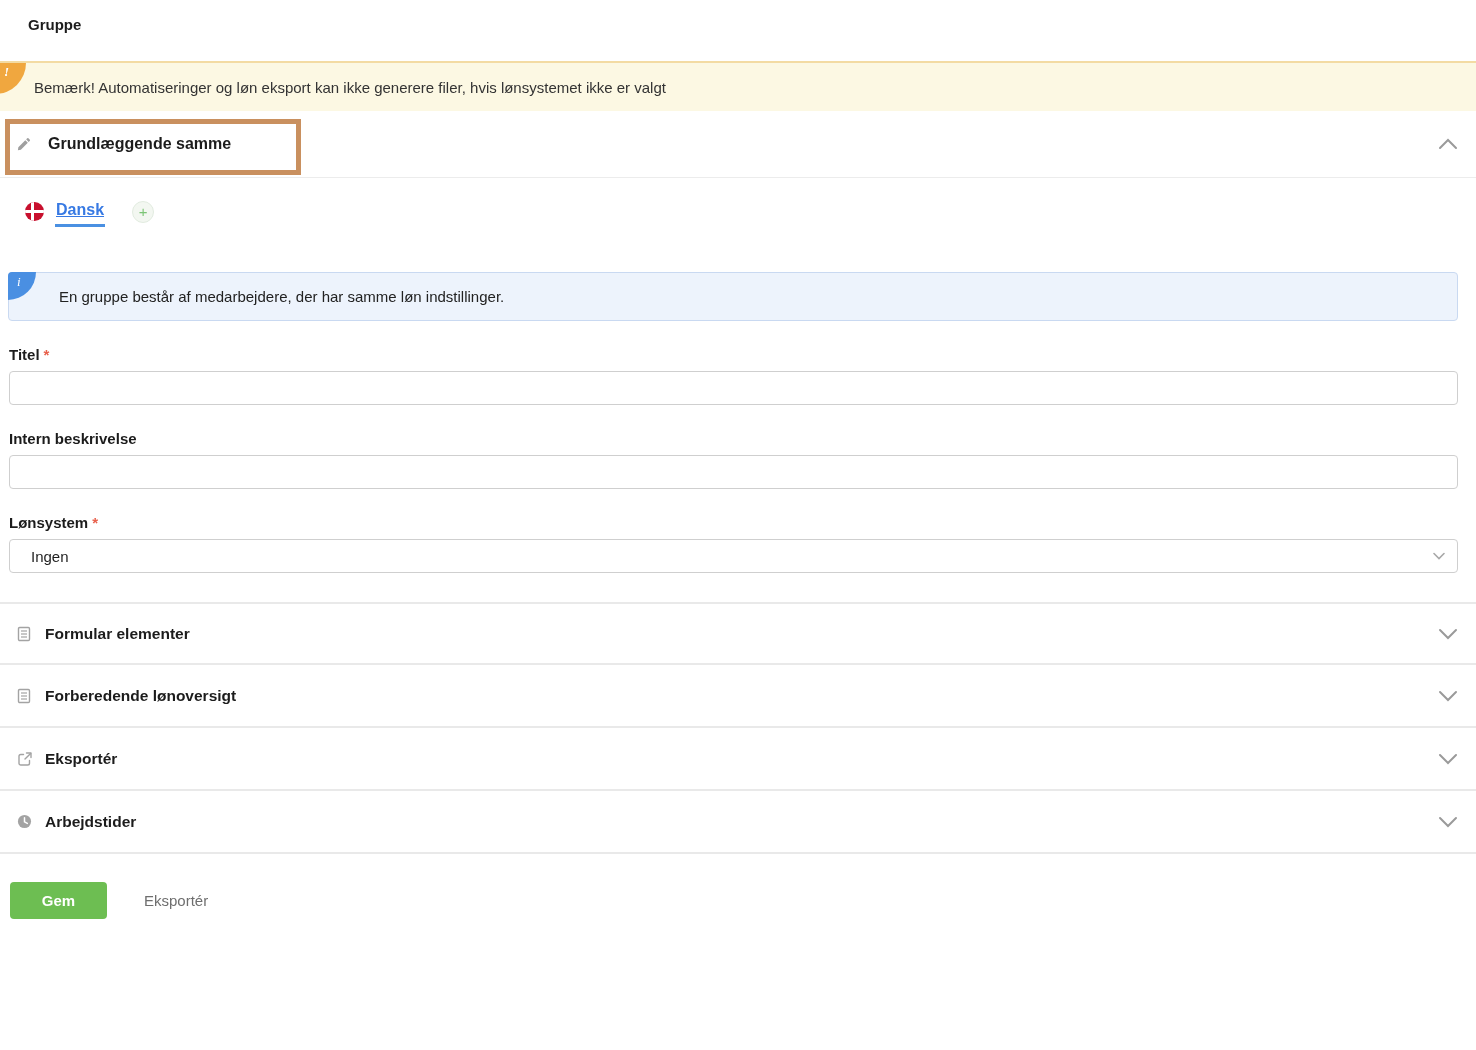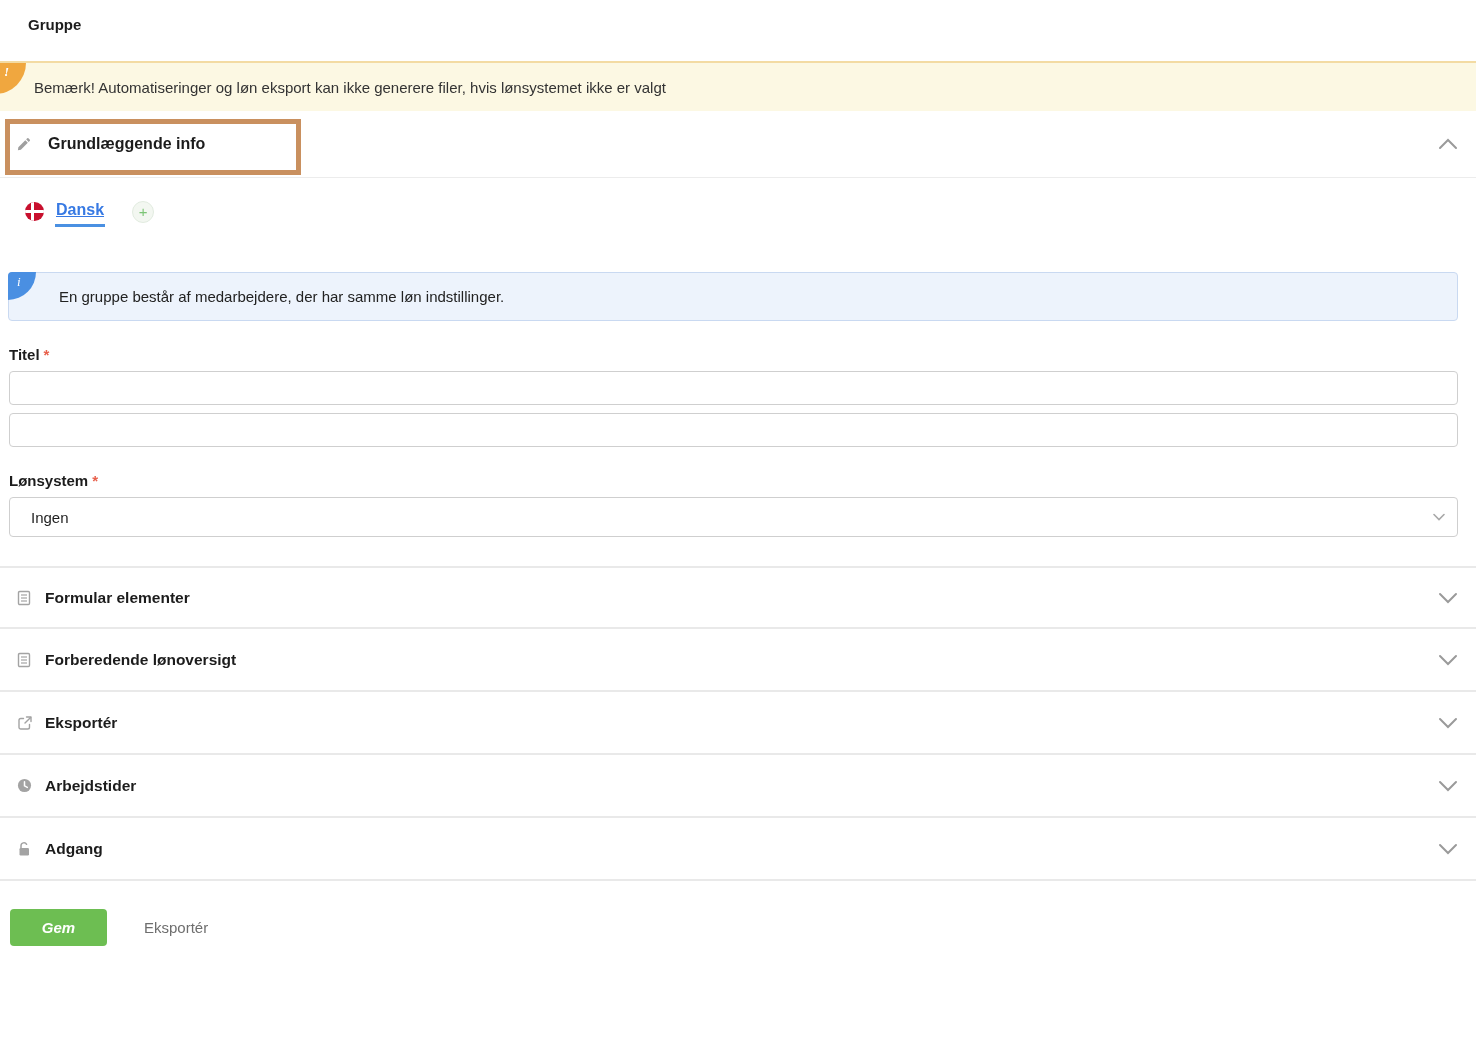--- a/index.html
+++ b/index.html
@@ -66,63 +66,62 @@
   
   .form-area { padding:0 18px 0 9px; }
   .field-label { margin-top:25px; font-size:15px; font-weight:bold; color:#1c1c1c; }
   .field-label .required { color:#e8604c; margin-left:4px; font-weight:bold; }
   .text-input {
     margin-top:8px; width:100%; height:34px; border:1px solid #cfcfcf; border-radius:4px;
     font-size:15px; padding:0 12px; font-family:"Liberation Sans", sans-serif; outline:none;
     display:block; background:#fff;
   }
   .select-input {
-    margin-top:8px; width:100%; height:40px; border:1px solid #cfcfcf; border-radius:4px;
+    margin-top:8px; width:100%; height:34px; border:1px solid #cfcfcf; border-radius:4px;
     display:flex; align-items:center; justify-content:space-between; padding:0 12px 0 21px;
     font-size:15px; cursor:pointer; background:#fff;
   }
 
   
   .accordion { margin-top:29px; }
   .accordion-row {
     height:63px; display:flex; align-items:center; padding:0 18px 0 17px;
     border-bottom:2px solid #e9e9e9; cursor:pointer; background:#fff;
   }
   .accordion-row:first-child { border-top:2px solid #e9e9e9; }
   .accordion-row .row-icon { width:16px; height:16px; flex:none; display:flex; align-items:center; }
   .accordion-row .row-label { margin-left:12px; font-size:15.5px; font-weight:bold; color:#1c1c1c; }
 
   
   .footer { margin:28px 0 0 10px; display:flex; align-items:center; }
   .save-btn {
     width:97px; height:37px; background:#6dbe52; border:none; border-radius:4px;
     color:#fff; font-weight:bold; font-size:15px; cursor:pointer;
     font-family:"Liberation Sans", sans-serif;
-    font-style:italic;
   }
   .cancel-btn { margin-left:31px; color:#6e6e6e; font-size:15px; cursor:pointer; background:none; border:none;
     font-family:"Liberation Sans", sans-serif; }
 </style>
 </head>
 <body>
 
 <div class="page-title">Gruppe</div>
 
 <div class="warning-banner">
   <div class="warning-corner">!</div>
   <span>Bemærk! Automatiseringer og løn eksport kan ikke generere filer, hvis lønsystemet ikke er valgt</span>
 </div>
 
 <div class="section-header">
   <span style="display:flex;">
     <svg width="15" height="15" viewBox="0 0 16 16">
         <path fill="#9f9f9f" d="M12.1 1.2c.3-.3.8-.3 1.1 0l1.6 1.6c.3.3.3.8 0 1.1l-1.3 1.3-2.7-2.7 1.3-1.3zM9.9 3.4l2.7 2.7-7.4 7.4-3.2.6.5-3.3 7.4-7.4z"></path>
       </svg>
   </span>
-  <span class="title">Grundlæggende info</span>
+  <span class="title">Grundlæggende samme</span>
   <span class="chevron-right">
     <svg width="20" height="12" viewBox="0 0 20 12">
         <polyline points="2,10 10,2 18,10" fill="none" stroke="#9a9a9a" stroke-width="2" stroke-linecap="round"></polyline>
       </svg>
   </span>
   <div class="annotation-box"></div>
 </div>
 
 <div class="lang-row">
   <span class="flag">
@@ -141,20 +140,23 @@
   <div class="info-badge">i</div>
   <span>En gruppe består af medarbejdere, der har samme løn indstillinger.</span>
 </div>
 
 <div class="form-area">
   <div class="field-label">
     <span>Titel</span><span class="required">*</span>
   </div>
   <input class="text-input" type="text" value="" style="">
 
+  <div class="field-label">
+    <span>Intern beskrivelse</span>
+  </div>
   <input class="text-input" type="text" value="" style="">
 
   <div class="field-label">
     <span>Lønsystem</span><span class="required">*</span>
   </div>
   <div class="select-input">
     <span>Ingen</span>
     <span style="display:flex;">
       <svg width="12" height="8" viewBox="0 0 12 8">
           <polyline points="1,1.5 6,6.5 11,1.5" fill="none" stroke="#a8a8a8" stroke-width="1.6" stroke-linecap="round"></polyline>
@@ -223,32 +225,18 @@
       </span>
     <span class="row-label">Arbejdstider</span>
     <span class="chevron-right">
       <svg width="20" height="12" viewBox="0 0 20 12">
           <polyline points="2,2 10,10 18,2" fill="none" stroke="#9a9a9a" stroke-width="2" stroke-linecap="round"></polyline>
         </svg>
     </span>
   </div>
 
 
-  <div class="accordion-row">
-    <span class="row-icon">
-        <svg width="14" height="16" viewBox="0 0 14 16">
-          <path d="M4 7V4.8A3 3 0 0 1 9.6 3.3" fill="none" stroke="#a3a3a3" stroke-width="1.5" stroke-linecap="round"></path>
-          <rect x="2.5" y="7" width="9.5" height="7.5" rx="1.2" fill="#a3a3a3"></rect>
-        </svg>
-      </span>
-    <span class="row-label">Adgang</span>
-    <span class="chevron-right">
-      <svg width="20" height="12" viewBox="0 0 20 12">
-          <polyline points="2,2 10,10 18,2" fill="none" stroke="#9a9a9a" stroke-width="2" stroke-linecap="round"></polyline>
-        </svg>
-    </span>
-  </div>
 </div>
 
 <div class="footer">
   <button class="save-btn">Gem</button>
   <button class="cancel-btn">Eksportér</button>
 </div>
 
 </body></html>

